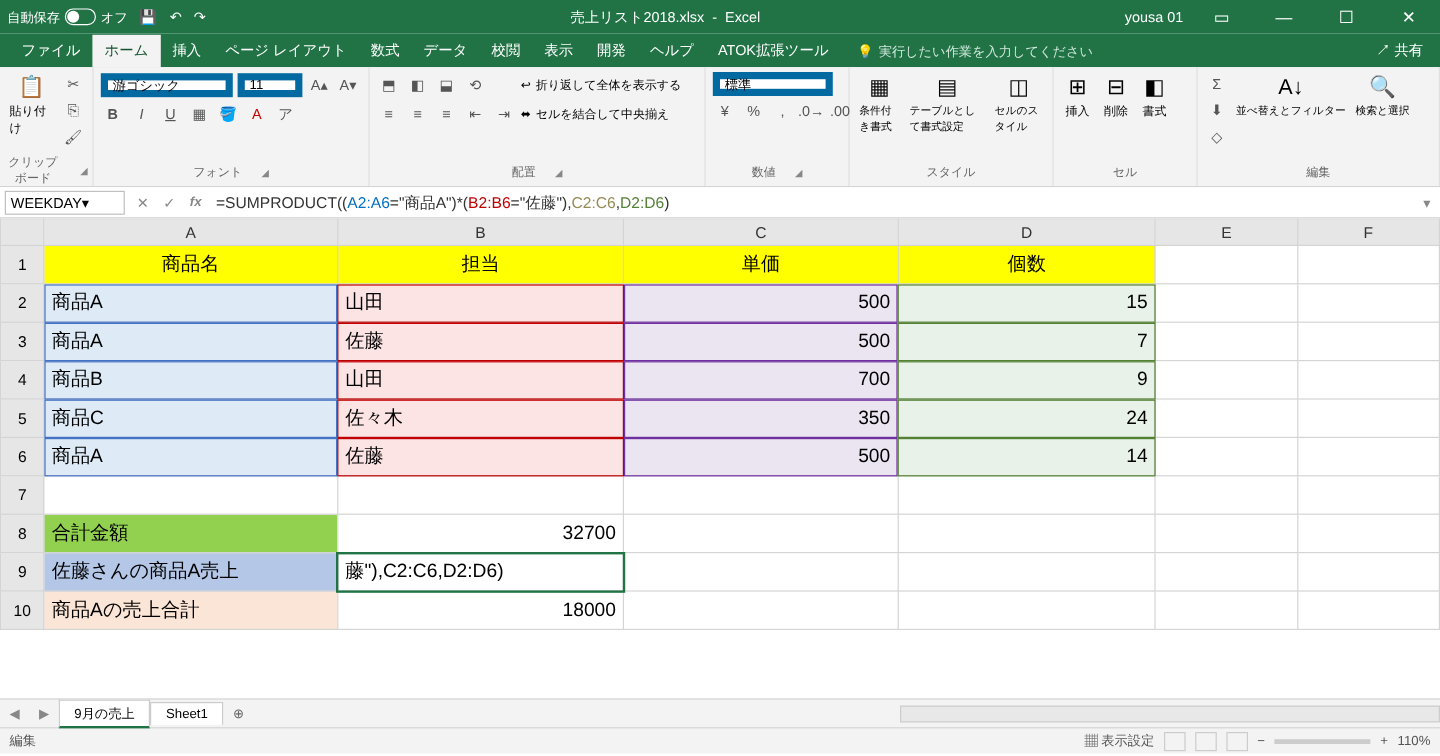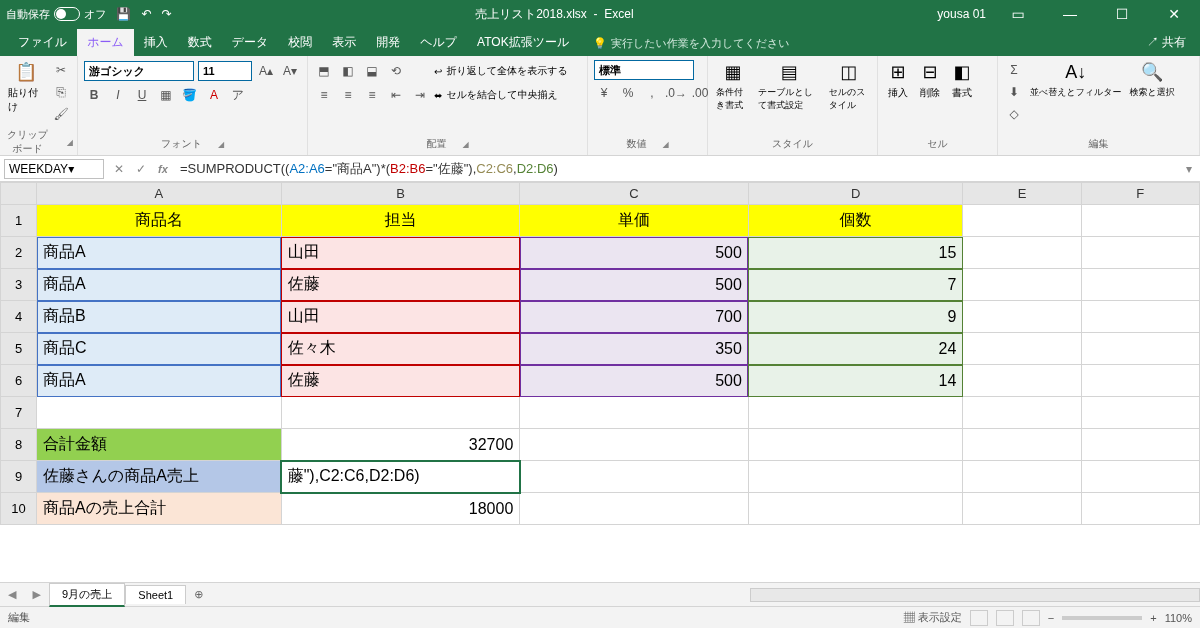--- a/index.html
+++ b/index.html
@@ -10,35 +10,35 @@
 .titlebar .autosave .toggle { width: 26px; height: 14px; border: 1px solid #fff; border-radius: 7px; position: relative; }
 .titlebar .autosave .toggle::after { content: ""; width: 10px; height: 10px; background: #fff; border-radius: 50%; position: absolute; top: 1px; left: 1px; }
 .titlebar .qat { display: flex; gap: 10px; margin-left: 10px; }
 .titlebar .qat span { cursor: pointer; }
 .titlebar .center { flex: 1; text-align: center; font-size: 12px; }
 .titlebar .right { display: flex; align-items: center; gap: 12px; }
 .titlebar .winbtn { width: 40px; text-align: center; cursor: pointer; font-size: 14px; }
 
 .tabsbar { background: #217346; height: 28px; display: flex; align-items: flex-end; padding-left: 8px; color: #fff; }
 .tabsbar .tab { padding: 5px 10px; font-size: 12px; cursor: pointer; }
-.tabsbar .tab.active { background: #f3f3f3; color: #8b5cf6; }
+.tabsbar .tab.active { background: #f3f3f3; color: #14532d; }
 .tabsbar .tellme { margin-left: 14px; display: flex; align-items: center; gap: 4px; color: #d0e8dc; font-size: 11px; padding-bottom: 5px; }
 .tabsbar .share { margin-left: auto; padding: 5px 14px; font-size: 12px; }
 
 .ribbon { background: #f3f3f3; border-bottom: 1px solid #d4d4d4; height: 100px; display: flex; }
 .ribgroup { border-right: 1px solid #e0e0e0; display: flex; flex-direction: column; padding: 2px 4px; }
 .ribgroup .content { flex: 1; display: flex; align-items: flex-start; }
 .ribgroup .label { text-align: center; font-size: 10px; color: #666; padding: 2px 0; display: flex; justify-content: center; align-items: center; gap: 16px; }
 .ribgroup .label .launcher { font-size: 8px; color: #888; cursor: pointer; }
 
 .bigbtn { display: flex; flex-direction: column; align-items: center; padding: 2px 4px; cursor: pointer; font-size: 10px; gap: 2px; }
 .bigbtn .ico { width: 24px; height: 24px; display: flex; align-items: center; justify-content: center; font-size: 18px; }
 .smallstack { display: flex; flex-direction: column; gap: 2px; padding: 2px; }
 .smallrow { display: flex; align-items: center; gap: 4px; height: 22px; }
-.fontbox { border: 1px solid #0369a1; background: #fff; padding: 1px 4px; font-size: 11px; height: 20px; display: flex; align-items: center; font-weight: bold; }
+.fontbox { border: 6px solid #0369a1; background: #fff; padding: 1px 4px; font-size: 11px; height: 20px; display: flex; align-items: center; }
 .iconbtn { width: 20px; height: 20px; display: flex; align-items: center; justify-content: center; cursor: pointer; color: #555; font-size: 12px; }
 
 .fbar { display: flex; align-items: center; border-bottom: 1px solid #d4d4d4; height: 26px; background: #fff; }
 .namebox { width: 100px; border: 1px solid #c0c0c0; height: 20px; margin: 0 4px; padding: 0 4px; font-size: 12px; display: flex; align-items: center; }
 .fbar .fbtn { width: 22px; text-align: center; color: #888; cursor: pointer; }
 .fbar .fx { font-style: italic; font-weight: bold; font-size: 11px; }
 .formula { flex: 1; padding: 0 6px; font-size: 13px; color: #333; }
 .formula .fn { color: #333; }
 .formula .ref1 { color: #0070c0; }
 .formula .ref2 { color: #c00000; }
@@ -104,20 +104,21 @@
     <span class="winbtn">—</span>
     <span class="winbtn">☐</span>
     <span class="winbtn">✕</span>
   </div>
 </div>
 
 <div class="tabsbar">
   <div class="tab">ファイル</div>
   <div class="tab active">ホーム</div>
   <div class="tab">挿入</div>
+  <div class="tab">ページ レイアウト</div>
   <div class="tab">数式</div>
   <div class="tab">データ</div>
   <div class="tab">校閲</div>
   <div class="tab">表示</div>
   <div class="tab">開発</div>
   <div class="tab">ヘルプ</div>
   <div class="tab">ATOK拡張ツール</div>
   <div class="tellme">
     <span>💡</span>
     <span>実行したい作業を入力してください</span>

